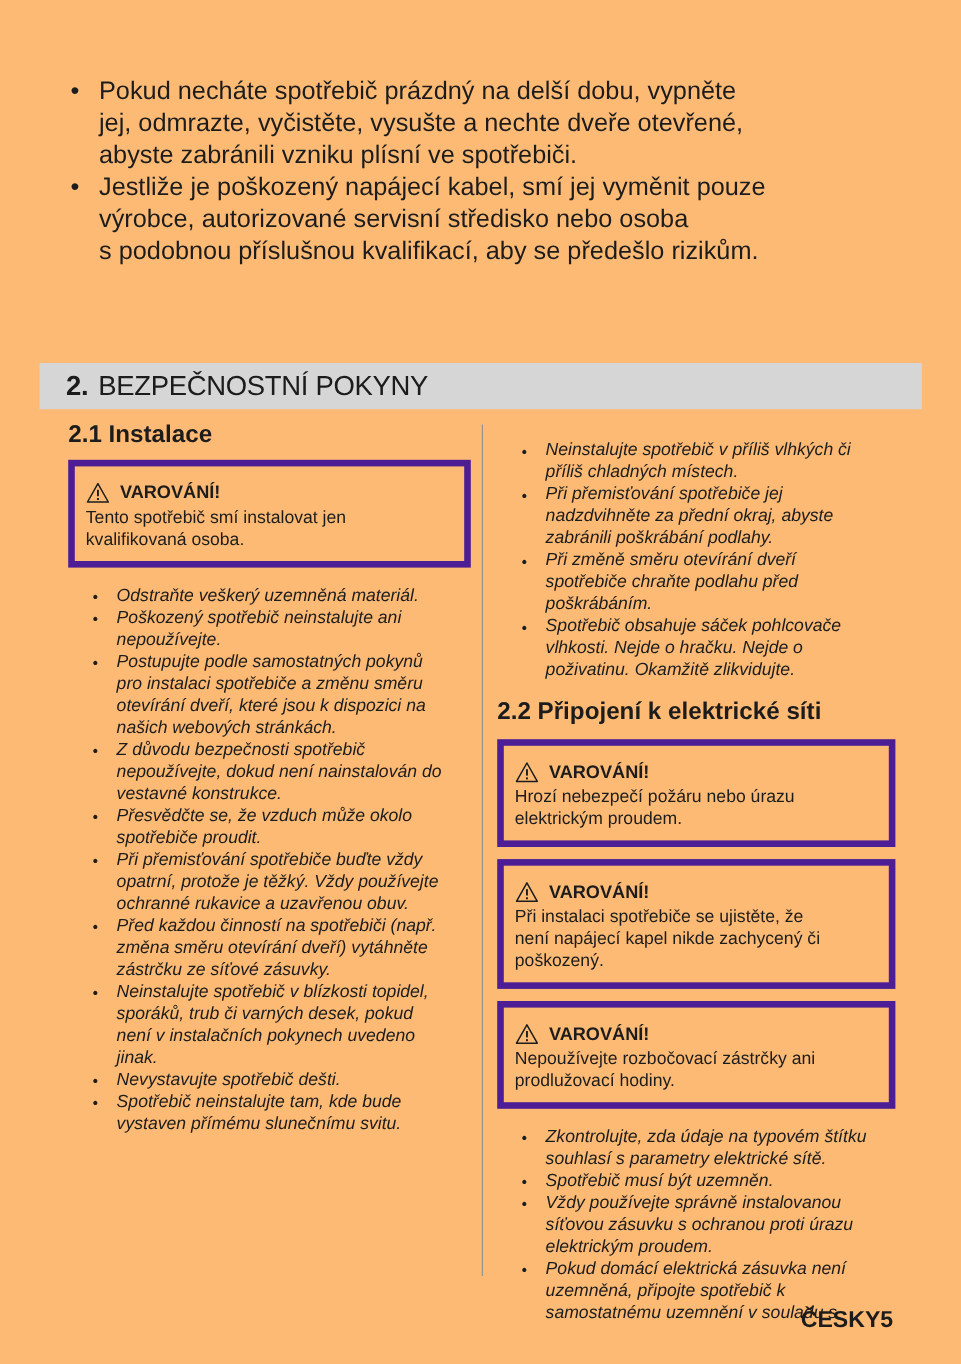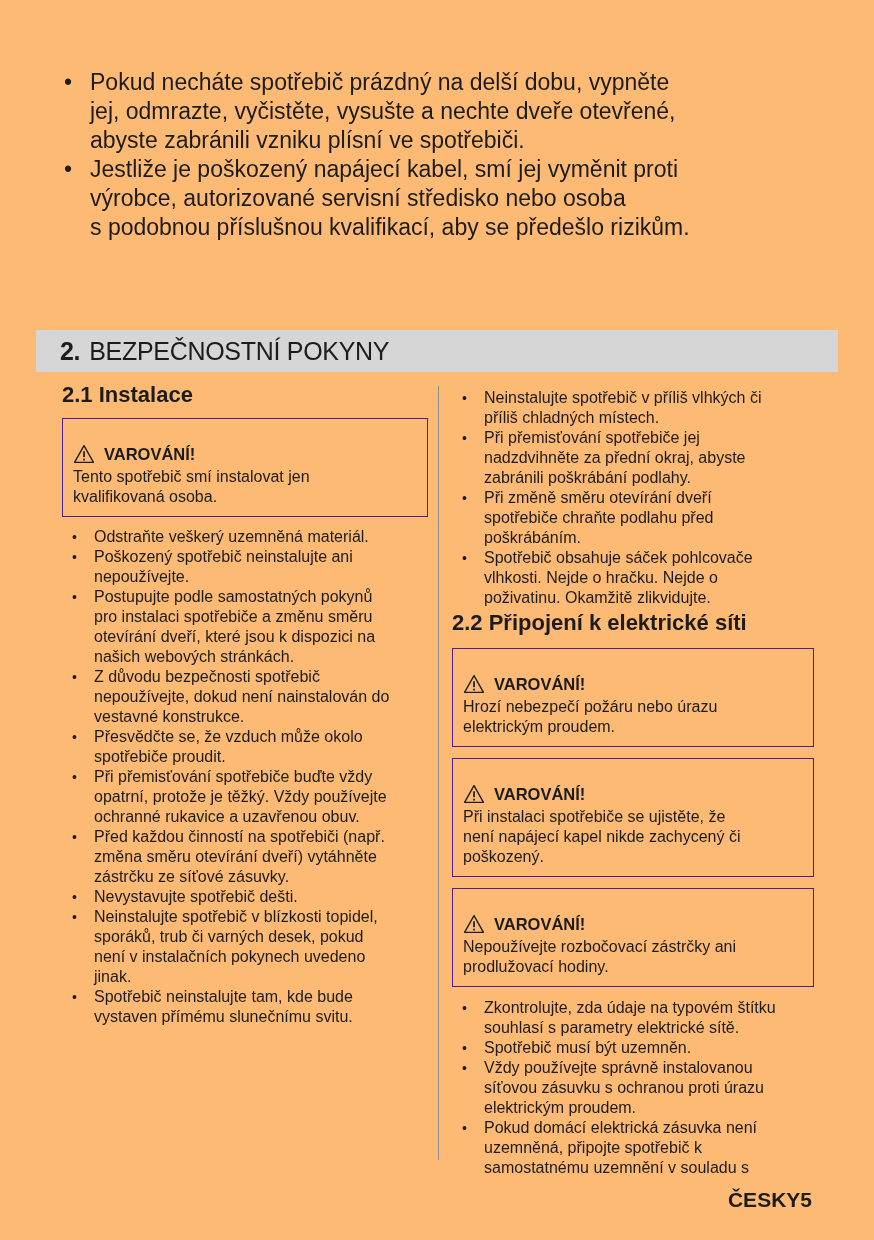--- a/index.html
+++ b/index.html
@@ -42,53 +42,53 @@
   .vdivider {
     position: absolute; left: 438px; top: 386px;
     width: 1px; height: 774px; background: #8f8f8f;
   }
 
   .subhead { font-size: 22px; font-weight: bold; margin: 0 0 13px 0; line-height: 21px; }
   .col-right .subhead { margin-top: 2px; margin-bottom: 15px; }
 
   
   .warnbox {
-    border: 1px solid #4c1d95;
-    padding: 23px 10px 9px 10px;
+    border: 6px solid #4c1d95;
+    padding: 12px 10px 9px 10px;
     margin: 0 0 10px 0;
   }
   .col-right .warnbox { margin-bottom: 11px; }
   .warnhead { display: flex; align-items: center; gap: 9px; margin: 2px 0 3px 0; }
   .warnhead svg { flex: 0 0 auto; display: block; }
   .warntitle { font-weight: bold; font-size: 16.5px; }
   .warnbody { white-space: pre-line; }
 
   
-  .blist { list-style: none; margin: 4px; padding: 0; }
+  .blist { list-style: none; margin: 16px; padding: 0; font-style: italic; }
   .blist li { position: relative; padding-left: 28px; }
   .blist li::before { content: "•"; position: absolute; left: 6px; font-size: 14px; }
   .blist .t { white-space: pre-line; }
 
   
   .footer {
     position: absolute; right: 62px; top: 1188px;
     display: flex; 
     font-size: 21px; font-weight: bold;
   }
 </style>
 </head>
 <body>
 
 <div class="page">
 
   <ul class="intro">
     <li><span class="t">Pokud necháte spotřebič prázdný na delší dobu, vypněte
 jej, odmrazte, vyčistěte, vysušte a nechte dveře otevřené,
 abyste zabránili vzniku plísní ve spotřebiči.</span></li>
-    <li><span class="t">Jestliže je poškozený napájecí kabel, smí jej vyměnit proti
+    <li><span class="t">Jestliže je poškozený napájecí kabel, smí jej vyměnit pouze
 výrobce, autorizované servisní středisko nebo osoba
 s podobnou příslušnou kvalifikací, aby se předešlo rizikům.</span></li>
   </ul>
 
   <div class="section-bar">
     <span class="num">2.</span>
     <span class="ttl">BEZPEČNOSTNÍ POKYNY</span>
   </div>
 
   <div class="col col-left">
@@ -119,25 +119,25 @@
 nepoužívejte, dokud není nainstalován do
 vestavné konstrukce.</span></li>
       <li><span class="t">Přesvědčte se, že vzduch může okolo
 spotřebiče proudit.</span></li>
       <li><span class="t">Při přemisťování spotřebiče buďte vždy
 opatrní, protože je těžký. Vždy používejte
 ochranné rukavice a uzavřenou obuv.</span></li>
       <li><span class="t">Před každou činností na spotřebiči (např.
 změna směru otevírání dveří) vytáhněte
 zástrčku ze síťové zásuvky.</span></li>
-      <li><span class="t">Nevystavujte spotřebič dešti.</span></li>
       <li><span class="t">Neinstalujte spotřebič v blízkosti topidel,
 sporáků, trub či varných desek, pokud
 není v instalačních pokynech uvedeno
 jinak.</span></li>
+      <li><span class="t">Nevystavujte spotřebič dešti.</span></li>
       <li><span class="t">Spotřebič neinstalujte tam, kde bude
 vystaven přímému slunečnímu svitu.</span></li>
     </ul>
   </div>
 
   <div class="vdivider"></div>
 
   <div class="col col-right">
     <ul class="blist">
       <li><span class="t">Neinstalujte spotřebič v příliš vlhkých či

